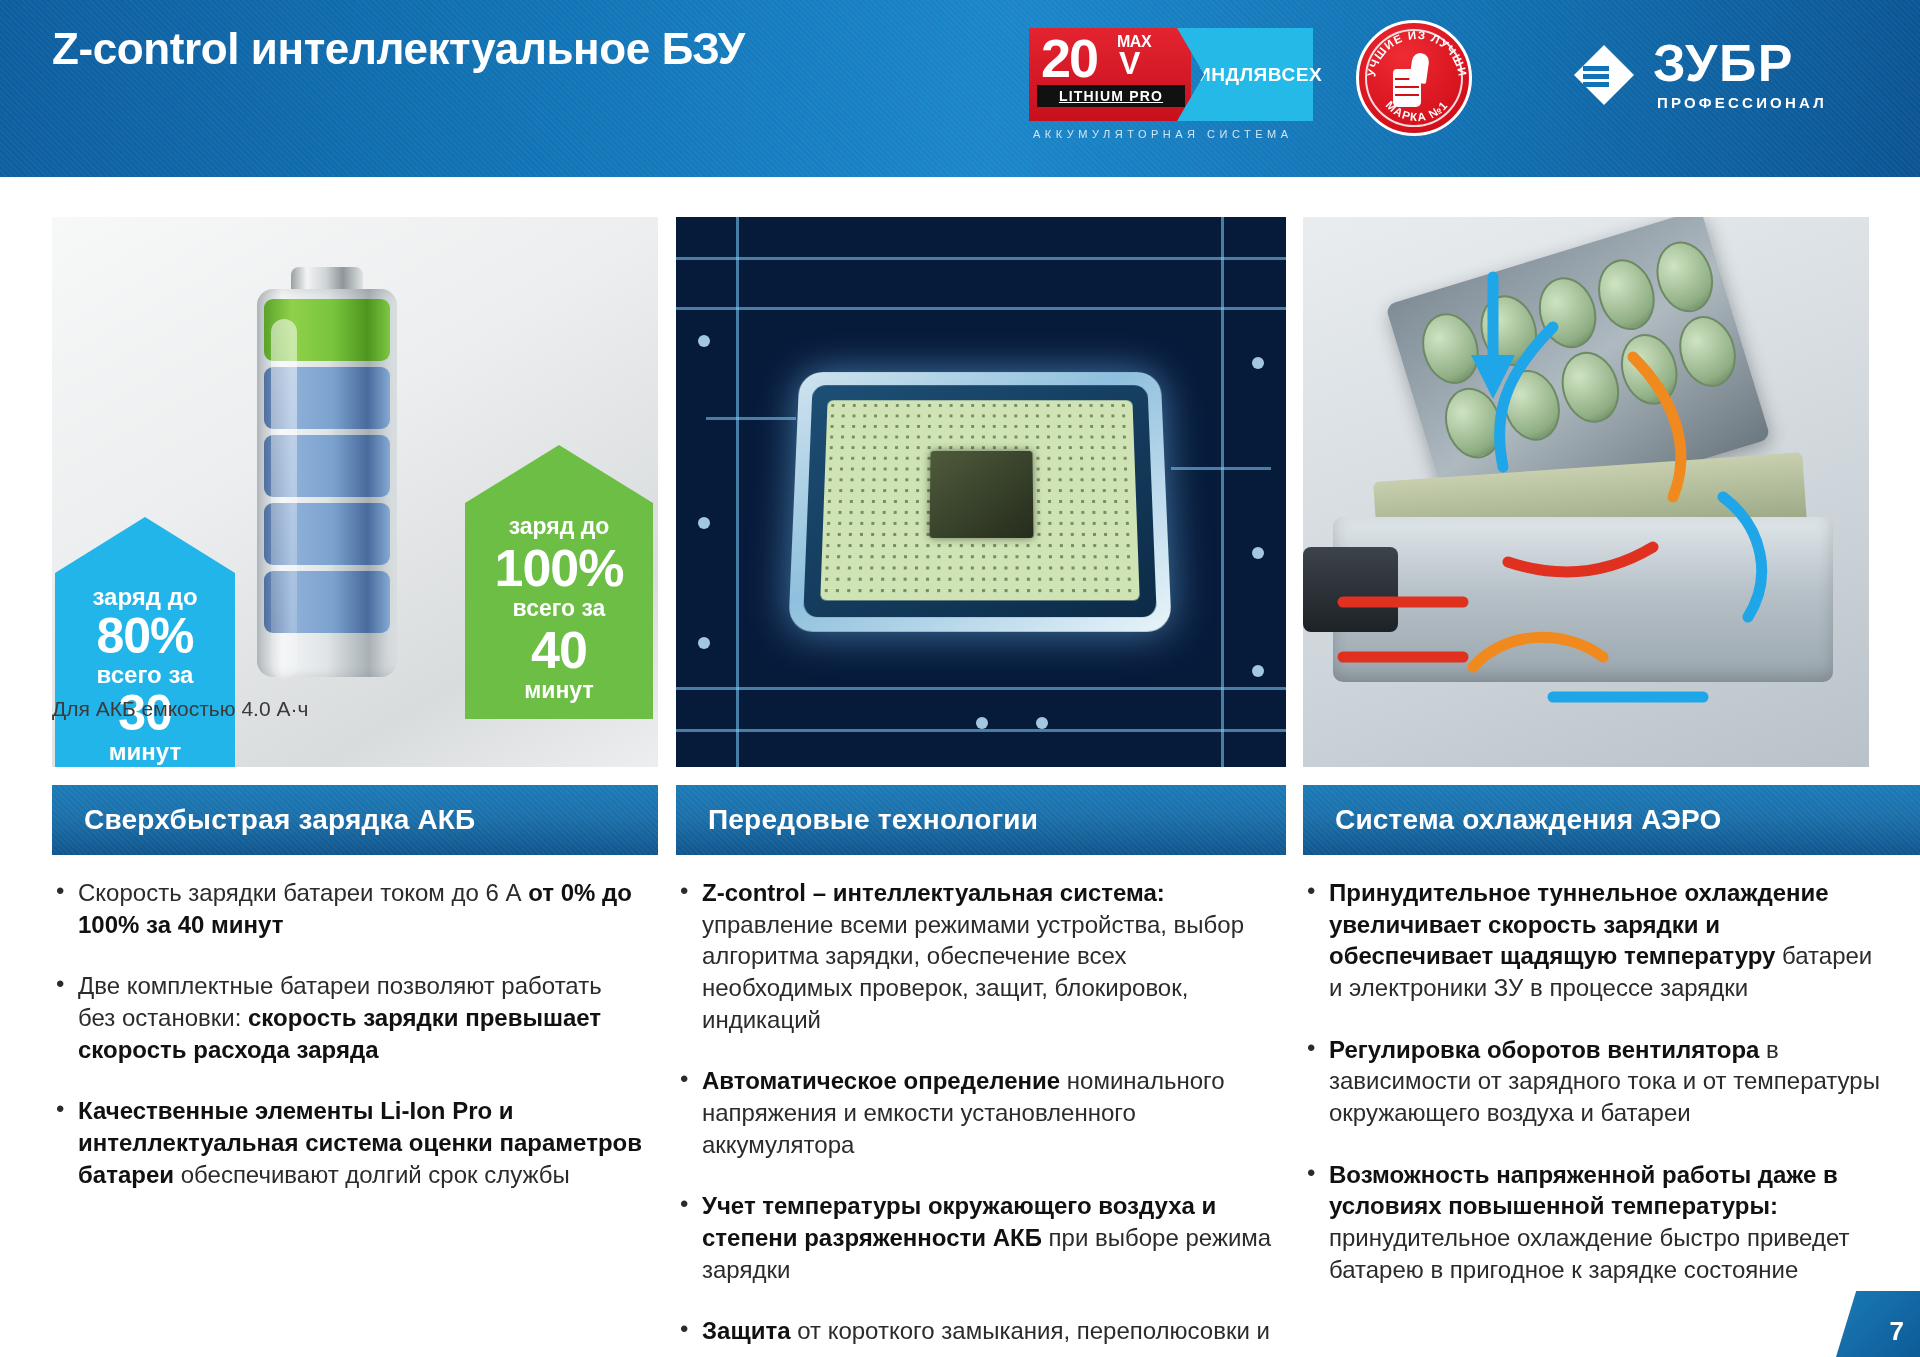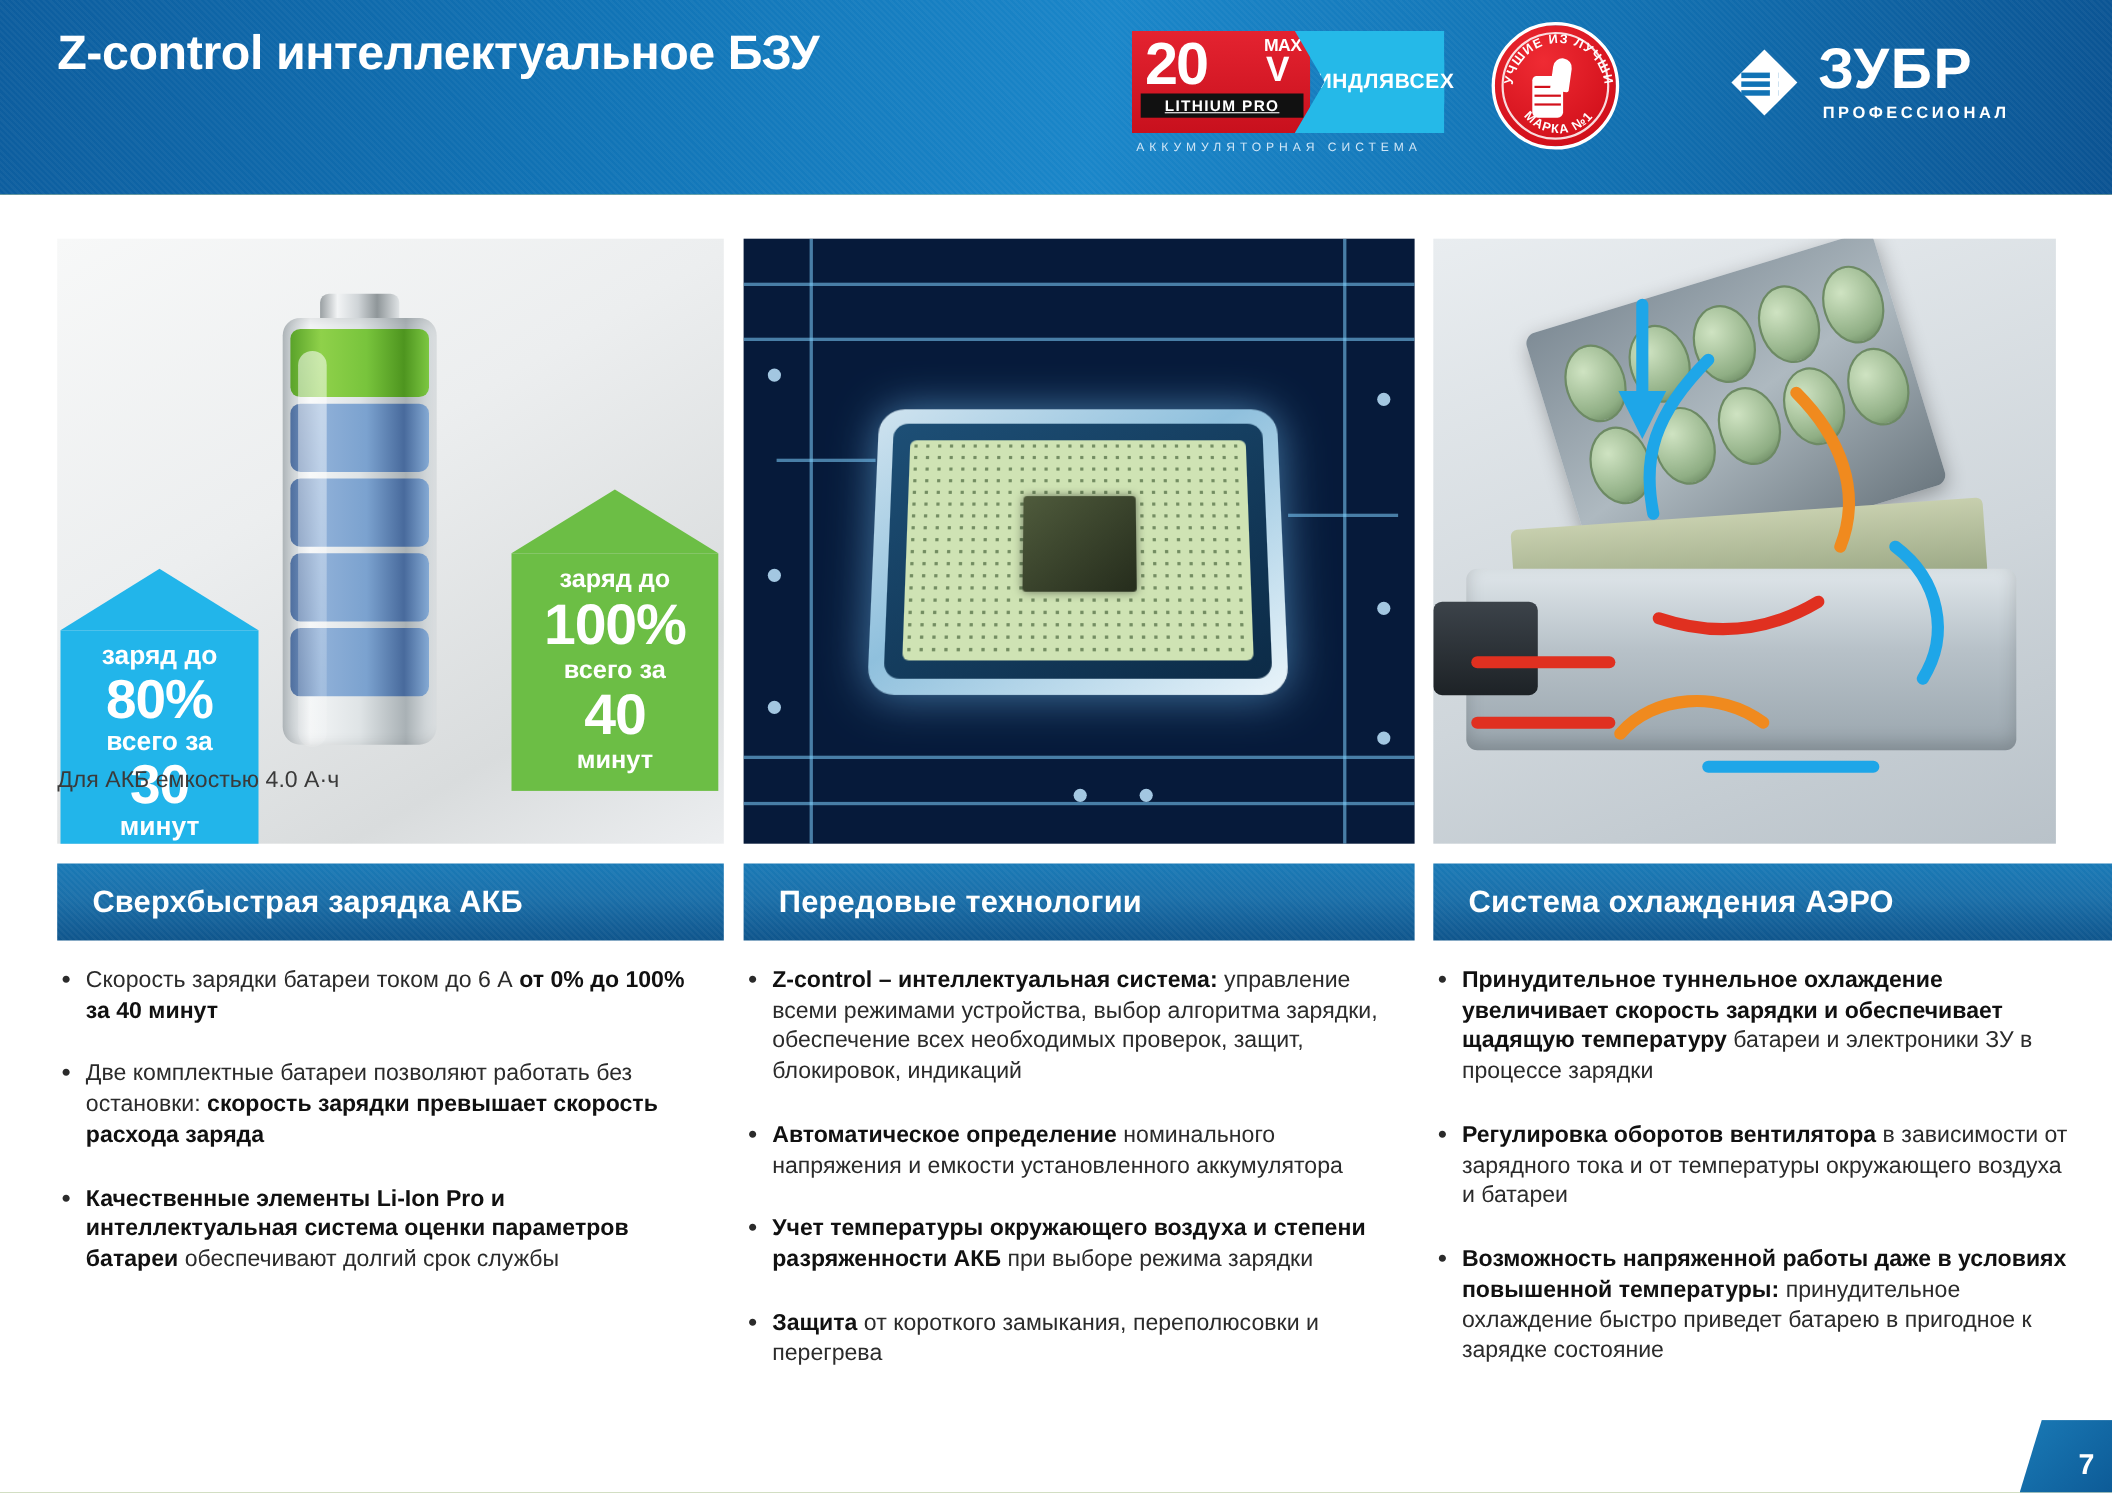--- a/index.html
+++ b/index.html
@@ -33,21 +33,21 @@
   .badge20 { position: absolute; left: 1029px; top: 28px; width: 285px; height: 100px; }
   .badge20-red {
     position: absolute; left: 0; top: 0; width: 162px; height: 93px;
     background: linear-gradient(180deg, #e42330 0%, #c8101d 100%);
     clip-path: polygon(0 0, 100% 0, 100% 35%, 124% 50%, 100% 65%, 100% 100%, 0 100%);
   }
   .badge20-red .num {
     position: absolute; left: 12px; top: 3px; font-size: 54px; font-weight: bold;
     color: #fff; letter-spacing: -2px; line-height: 1;
   }
-  .badge20-red .maxv { position: absolute; left: 120px; top: 6px; text-align: left; }
+  .badge20-red .maxv { position: absolute; left: 88px; top: 6px; text-align: left; }
   .badge20-red .maxv .mx { font-size: 16px; font-weight: bold; color: #fff; display: block; line-height: 1; letter-spacing: -0.5px;}
   .badge20-red .maxv .vv { font-size: 32px; font-weight: bold; color: #fff; display: block; line-height: .85; margin-left: 2px;}
   .badge20-black {
     position: absolute; left: 8px; top: 57px; width: 148px; height: 22px;
     background: #111; display: flex; align-items: center; justify-content: center;
   }
   .badge20-black span { font-size: 14px; font-weight: bold; color: #fff; letter-spacing: 1.2px; text-decoration: underline; }
   .badge20-cyan {
     position: absolute; left: 148px; top: 0; width: 136px; height: 93px;
     background: #25b9e8;
@@ -167,21 +167,21 @@
 
   
   .cols { position: absolute; left: 52px; top: 700px; width: 1817px; }
   .col { position: absolute; top: 0; }
   .col1 { left: 0; width: 590px; }
   .col2 { left: 624px; width: 600px; }
   .col3 { left: 1251px; width: 580px; }
   ul.bullets { list-style: none; }
   ul.bullets li {
     position: relative; padding-left: 26px; margin-bottom: 30px;
-    font-size: 21px; line-height: 1.32; color: #2b2b2b;
+    font-size: 24px; line-height: 1.32; color: #2b2b2b;
   }
   ul.bullets li::before {
     content: "•"; position: absolute; left: 4px; top: -2px; font-size: 24px; color: #2b2b2b;
   }
   ul.bullets li b { font-weight: bold; color: #111; }
   .page-num {
     position: absolute; right: 0; bottom: 0; width: 84px; height: 66px;
     background: linear-gradient(135deg,#1a7ab6 0%, #0d5b97 100%);
     clip-path: polygon(24% 0, 100% 0, 100% 100%, 0 100%);
     color: #fff; font-size: 26px; font-weight: bold; display: flex;

